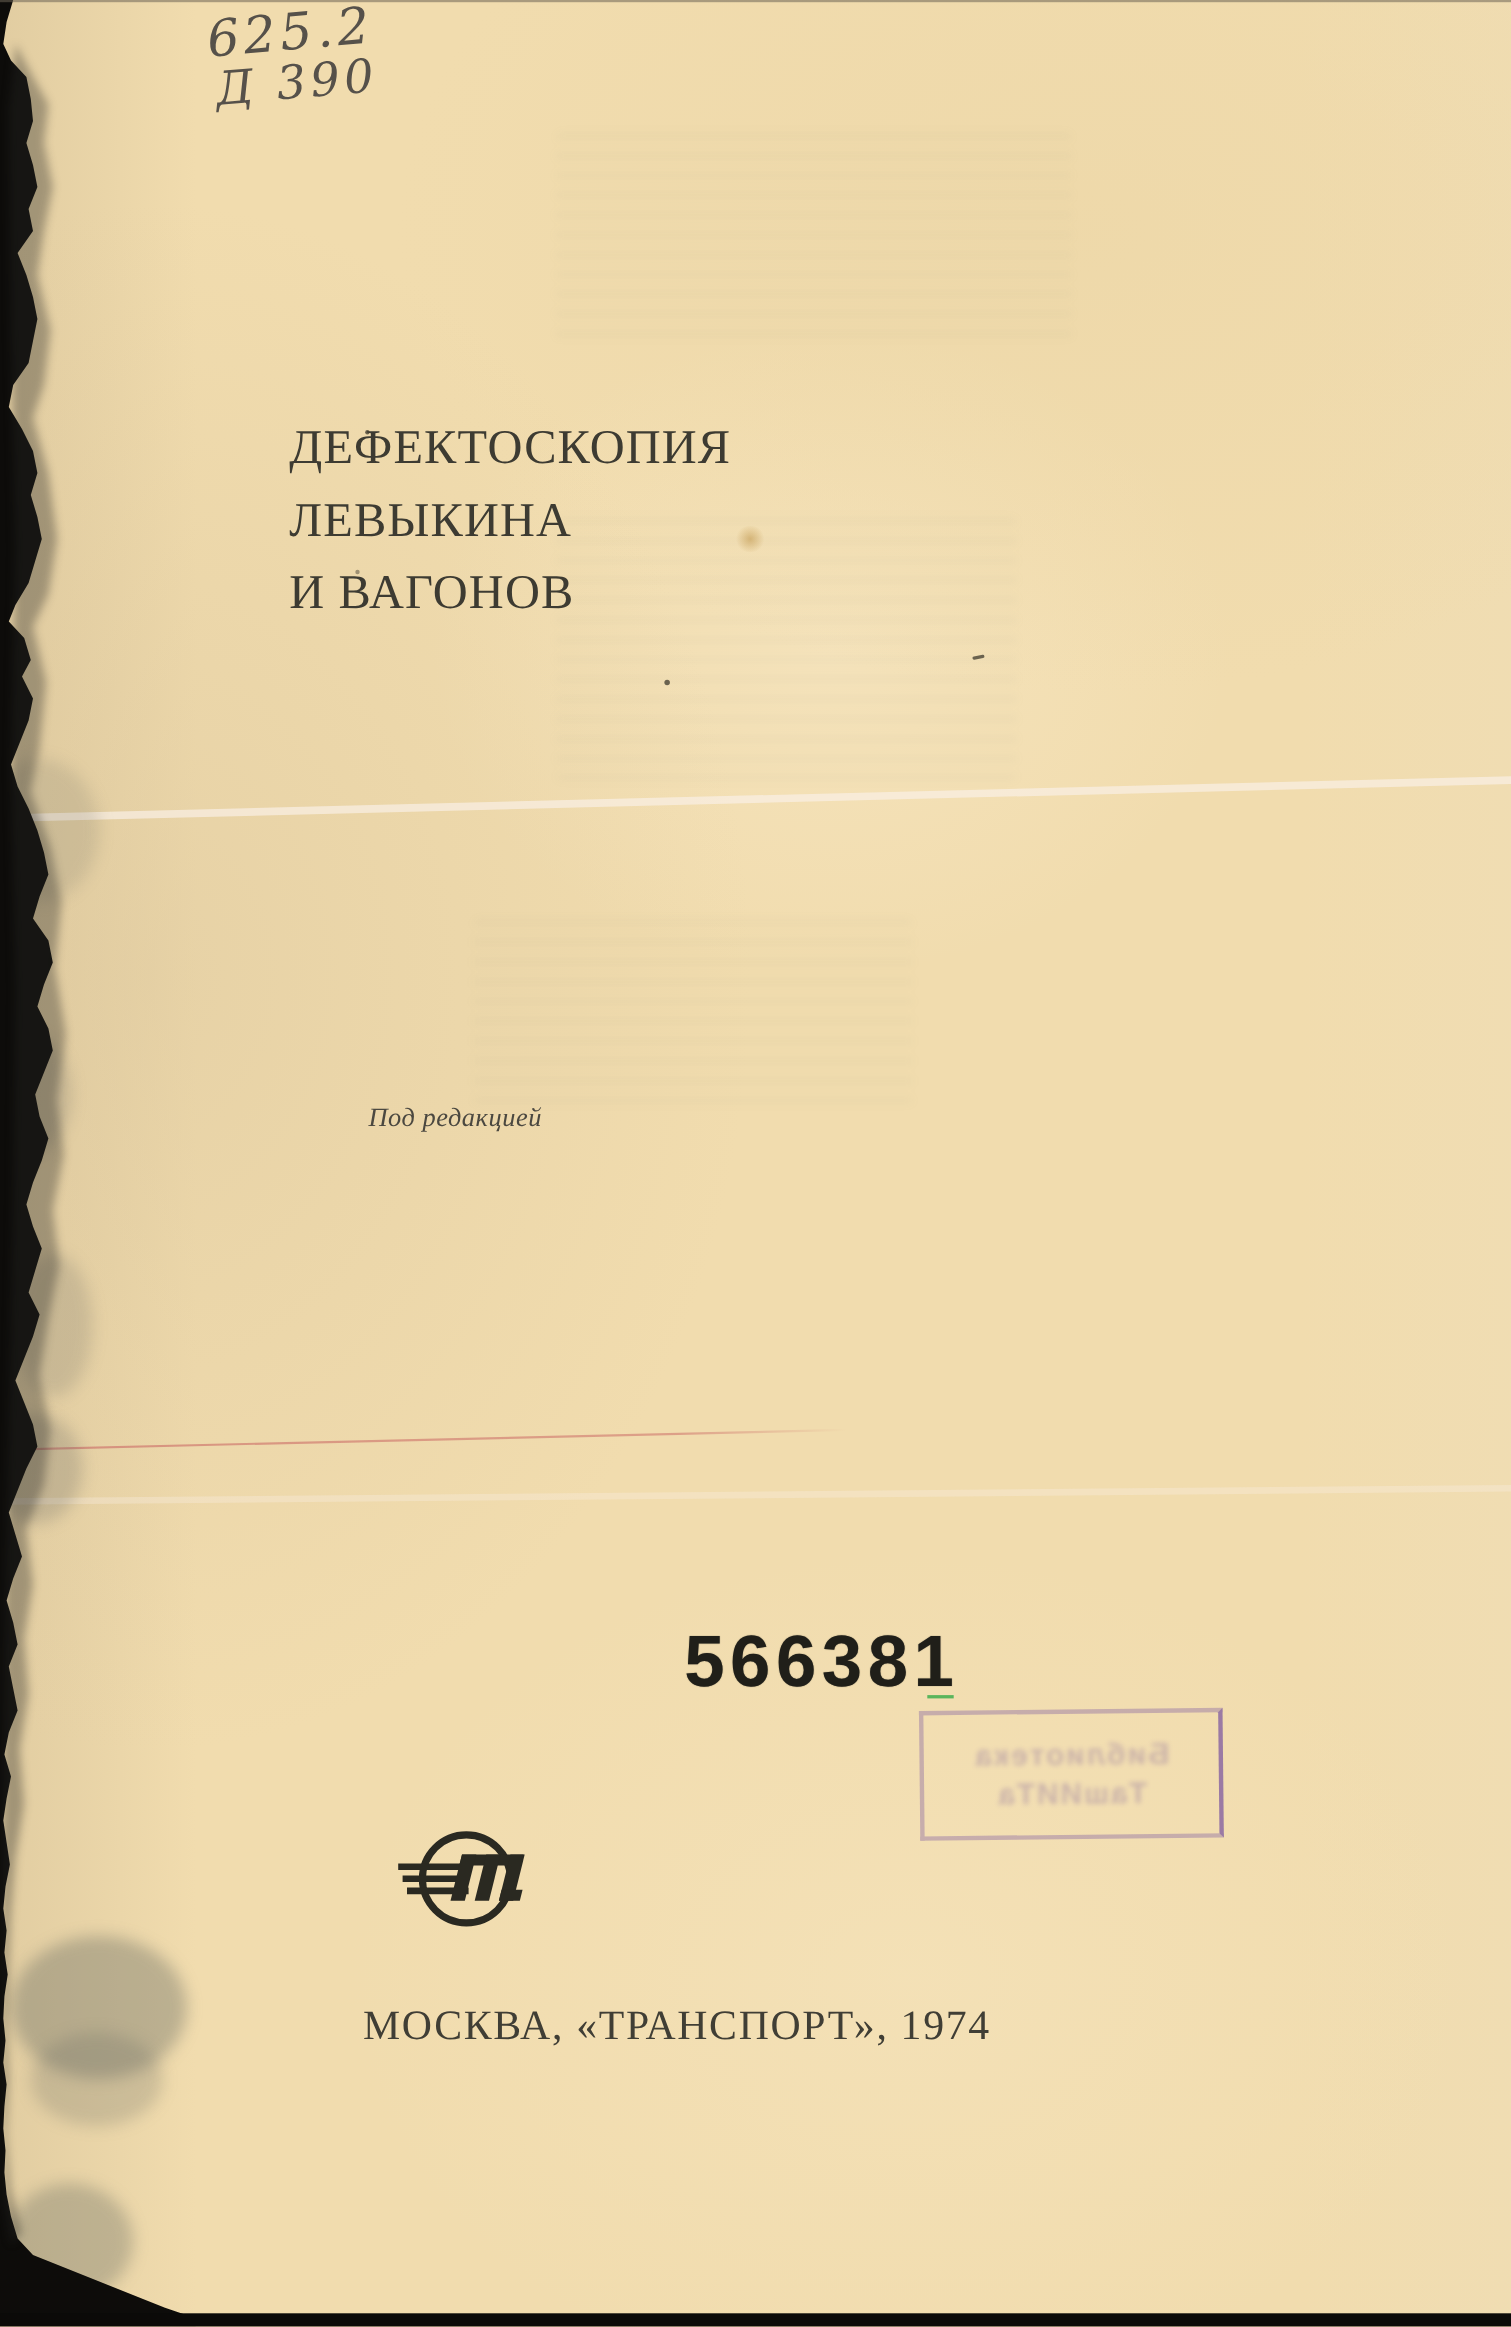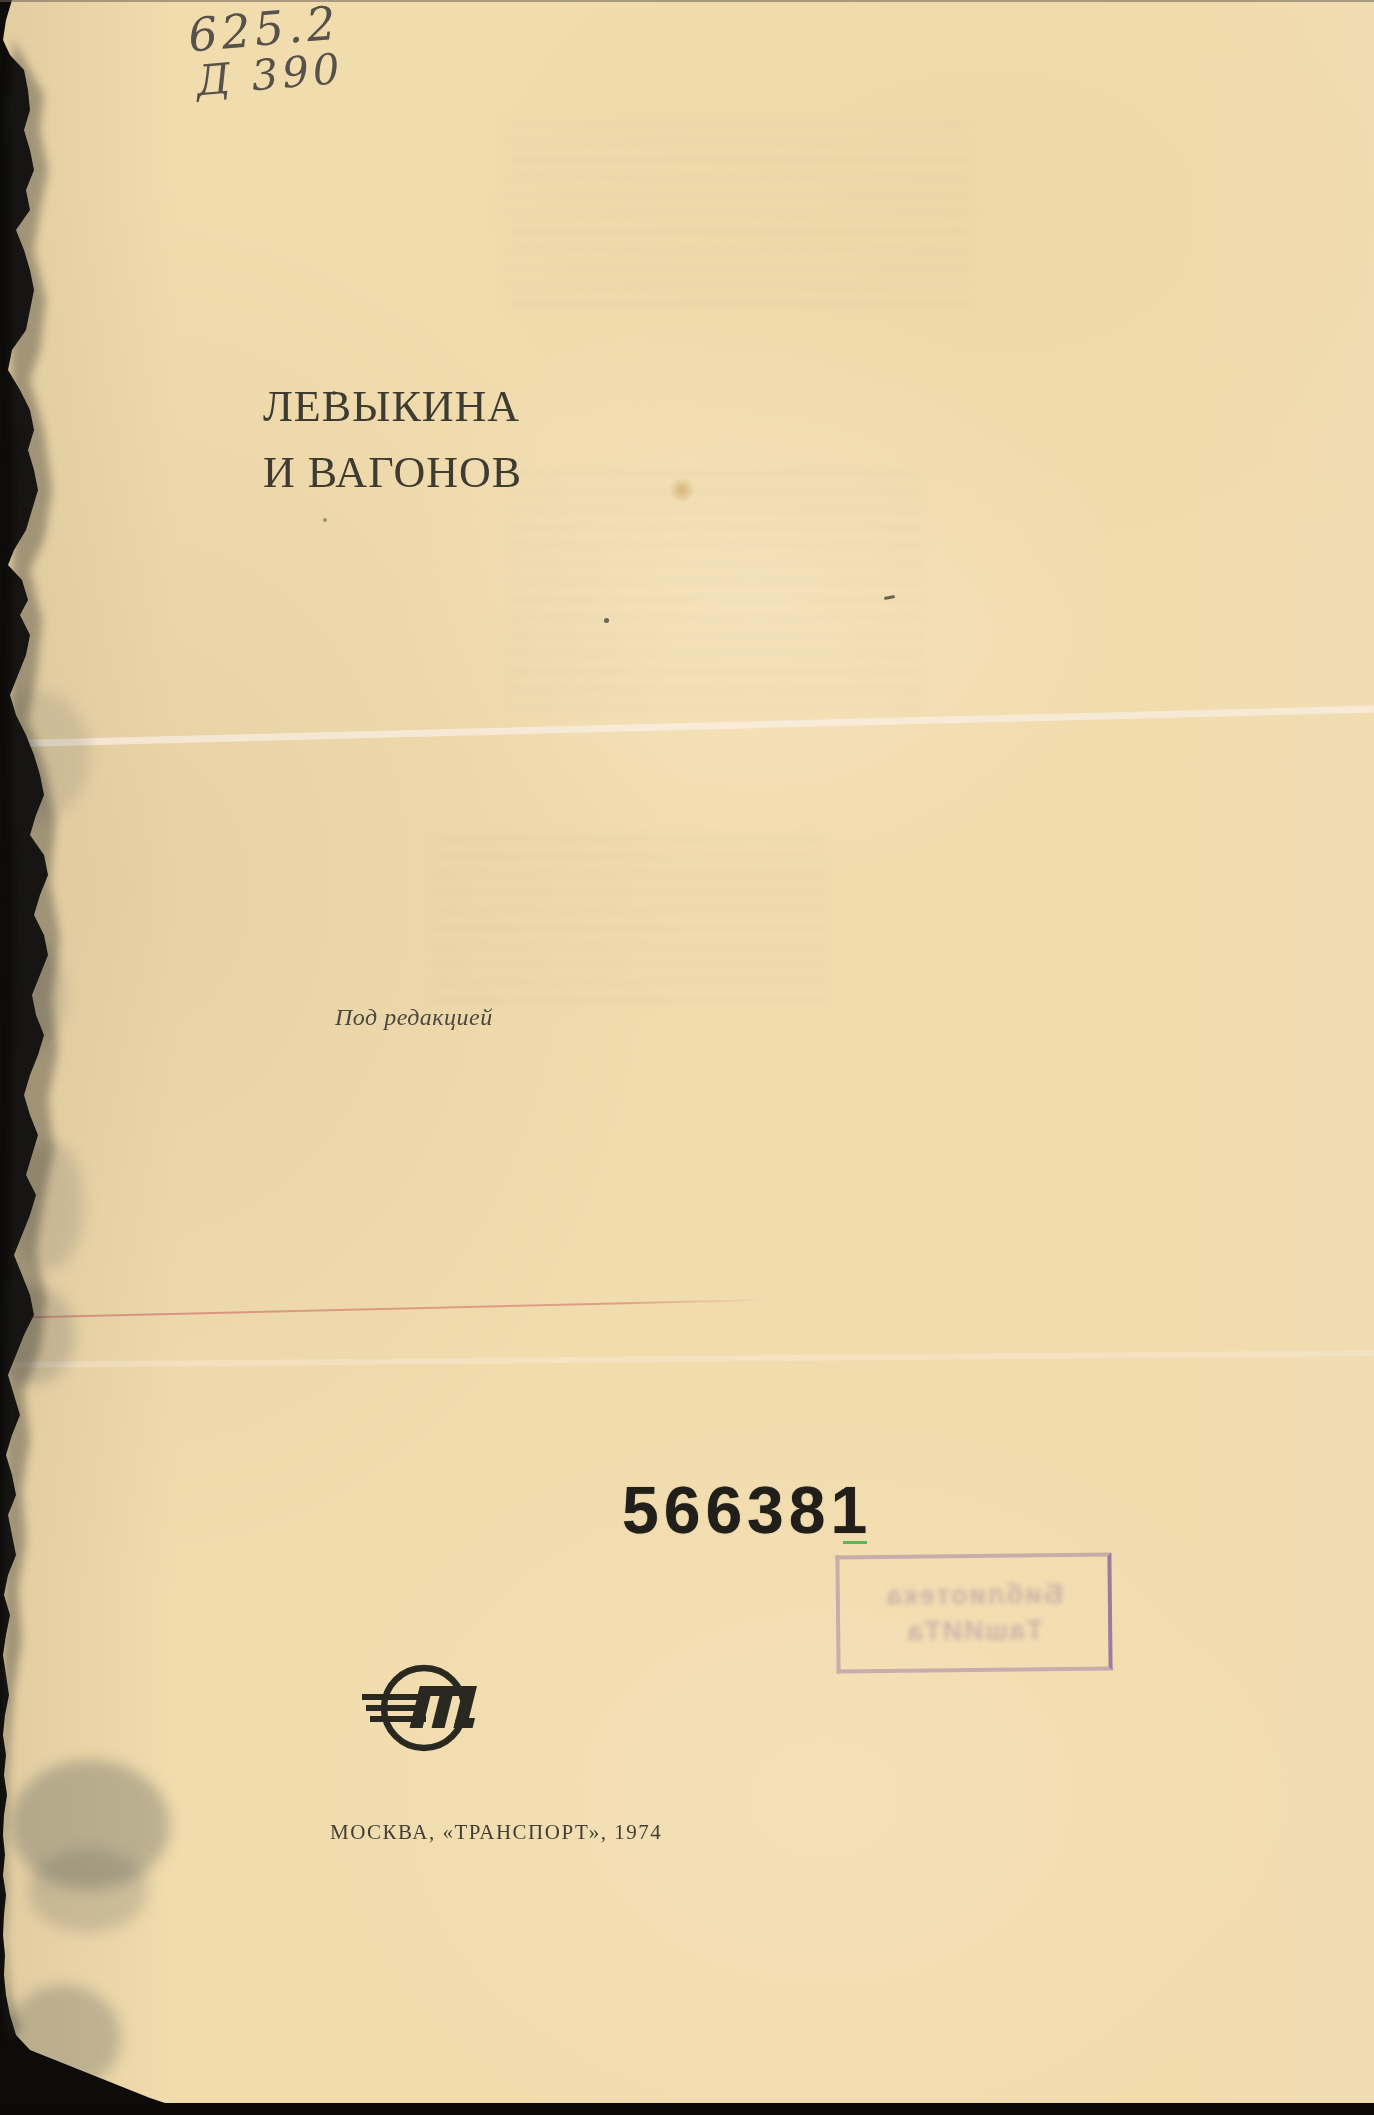--- a/index.html
+++ b/index.html
@@ -67,21 +67,21 @@
     filter:blur(2.5px);
     opacity:0.30;
     color:#6f4f96;
     font-family:"Liberation Sans", sans-serif;
     font-weight:700;font-size:27px;line-height:36px;
     text-align:center;letter-spacing:2px;
   }
   
   #imprint{
     left:330px;top:1820px;width:510px;
-    text-align:left;font-size:21px;letter-spacing:1.5px;
+    text-align:left;font-size:38px;letter-spacing:1.5px;
     color:#403e35;white-space:nowrap;
   }
   
   .ghost{
     filter:blur(4px);opacity:0.55;
     background:repeating-linear-gradient(180deg,
       rgba(140,140,115,0.10) 0 7px, rgba(0,0,0,0) 7px 18px);
     border-radius:6px;
   }
   .speck{background:rgba(62,57,46,0.75);border-radius:50%;}
@@ -96,20 +96,21 @@
   <div class="abs ghost" style="left:430px;top:835px;width:400px;height:170px;"></div>
 
   <div class="abs crease" style="left:0;top:723px;width:1374px;height:7px;background:rgba(249,239,229,0.7);transform:rotate(-1.45deg);"></div>
   <div class="abs crease" style="left:0;top:1356px;width:1374px;height:6px;background:rgba(248,238,226,0.35);transform:rotate(-0.5deg);"></div>
   <div class="abs crease" style="left:0;top:1317px;width:770px;height:2px;background:linear-gradient(90deg,rgba(204,110,104,0.65),rgba(204,110,104,0.55) 80%,rgba(204,110,104,0));transform:rotate(-1.35deg);transform-origin:left center;"></div>
 
   <div class="abs handwriting" style="left:188px;top:2px;font-size:46px;">625.2</div>
   <div class="abs handwriting" style="left:196px;top:50px;font-size:42px;">Д 390</div>
 
   <div id="title" class="abs">
+    <div>ДЕФЕКТОСКОПИЯ</div>
     <div>ЛЕВЫКИНА</div>
     <div>И ВАГОНОВ</div>
   </div>
 
   <div id="editor" class="abs">
     <div>Под редакцией</div>
   </div>
 
   <div id="accession" class="abs">566381</div>
   <div id="green-tick" class="abs"></div>

